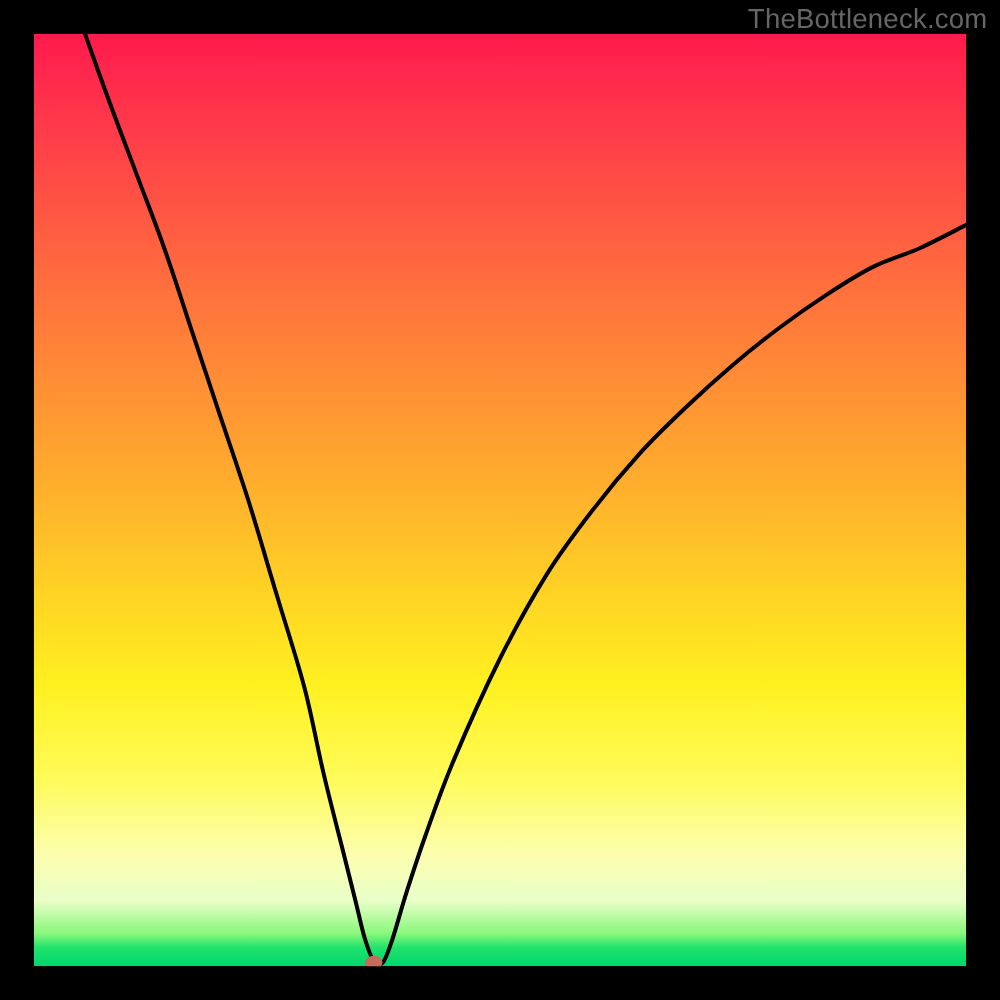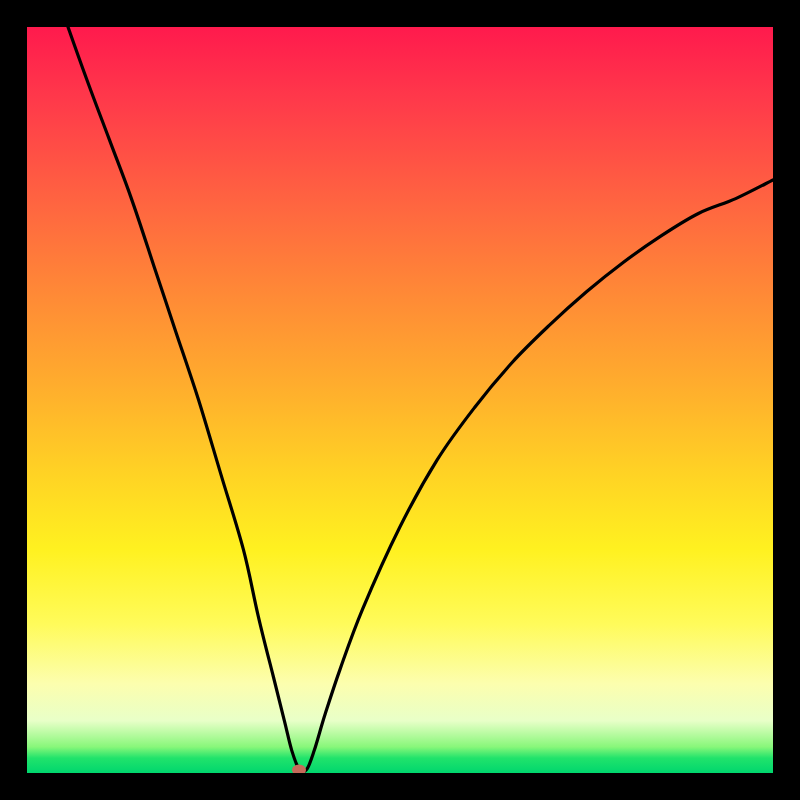--- a/index.html
+++ b/index.html
@@ -70,20 +70,21 @@
     border-radius: 50%;
     background: #c66a5a;
     z-index: 3;
     transform: translate(-50%, -50%);
   }
 </style>
 </head>
 <body>
 
 <div class="frame">
+  <div class="watermark">TheBottleneck.com</div>
   <div class="plot-area">
     <div class="gradient-bg"></div>
     <svg class="curve-svg" viewBox="0 0 746 746" preserveAspectRatio="none">
       <path id="curve-path" fill="none" stroke="#000" stroke-width="3.2" stroke-linecap="round" stroke-linejoin="round" d="M 41.0 0.0 C 44.1 8.7, 52.8 33.6, 59.7 52.2 C 66.5 70.9, 74.6 92.0, 82.1 111.9 C 89.5 131.8, 97.0 150.4, 104.4 171.6 C 111.9 192.7, 119.4 216.3, 126.8 238.7 C 134.3 261.1, 141.7 283.5, 149.2 305.9 C 156.7 328.2, 164.1 349.4, 171.6 373.0 C 179.0 396.6, 186.5 422.7, 194.0 447.6 C 201.4 472.5, 210.1 498.6, 216.3 522.2 C 222.6 545.8, 226.3 568.2, 231.3 589.3 C 236.2 610.5, 241.8 631.6, 246.2 649.0 C 250.5 666.4, 254.3 681.3, 257.4 693.8 C 260.5 706.2, 262.3 715.5, 264.8 723.6 C 267.3 731.7, 269.8 739.2, 272.3 742.3 C 274.8 745.4, 277.3 745.4, 279.8 742.3 C 282.2 739.2, 284.1 732.9, 287.2 723.6 C 290.3 714.3, 294.0 700.0, 298.4 686.3 C 302.8 672.6, 307.1 659.0, 313.3 641.6 C 319.5 624.2, 325.8 605.5, 335.7 581.9 C 345.6 558.3, 360.6 524.7, 373.0 499.8 C 385.4 475.0, 397.9 452.6, 410.3 432.7 C 422.7 412.8, 435.2 396.6, 447.6 380.5 C 460.0 364.3, 472.5 349.4, 484.9 335.7 C 497.3 322.0, 509.8 310.2, 522.2 298.4 C 534.6 286.6, 547.1 275.4, 559.5 264.8 C 571.9 254.3, 584.4 244.3, 596.8 235.0 C 609.2 225.7, 621.7 217.0, 634.1 208.9 C 646.5 200.8, 659.0 192.7, 671.4 186.5 C 683.8 180.3, 696.3 177.2, 708.7 171.6 C 721.1 166.0, 739.8 156.0, 746.0 152.9"></path>
     </svg>
     <div class="marker" id="marker" style="left: 272.29px; top: 743px;"></div>
   </div>
 </div>
 
 </body></html>

